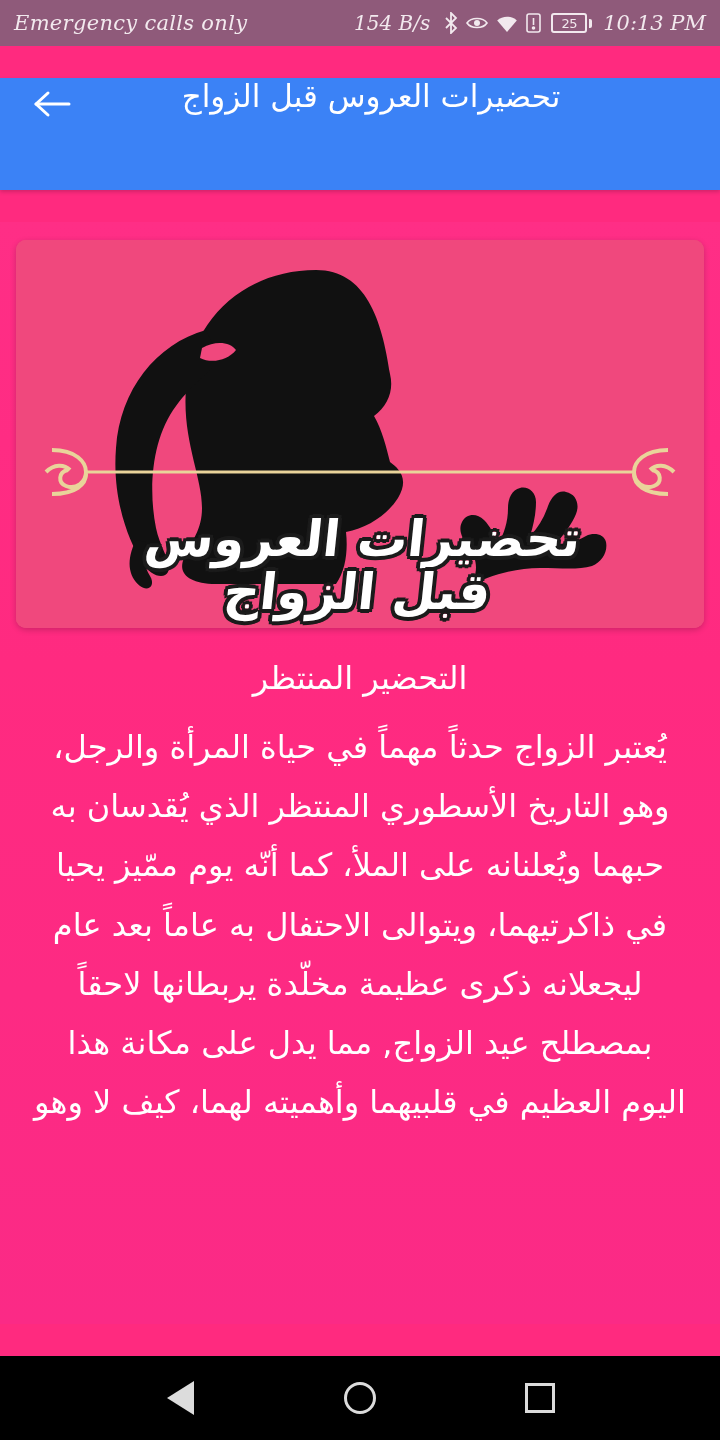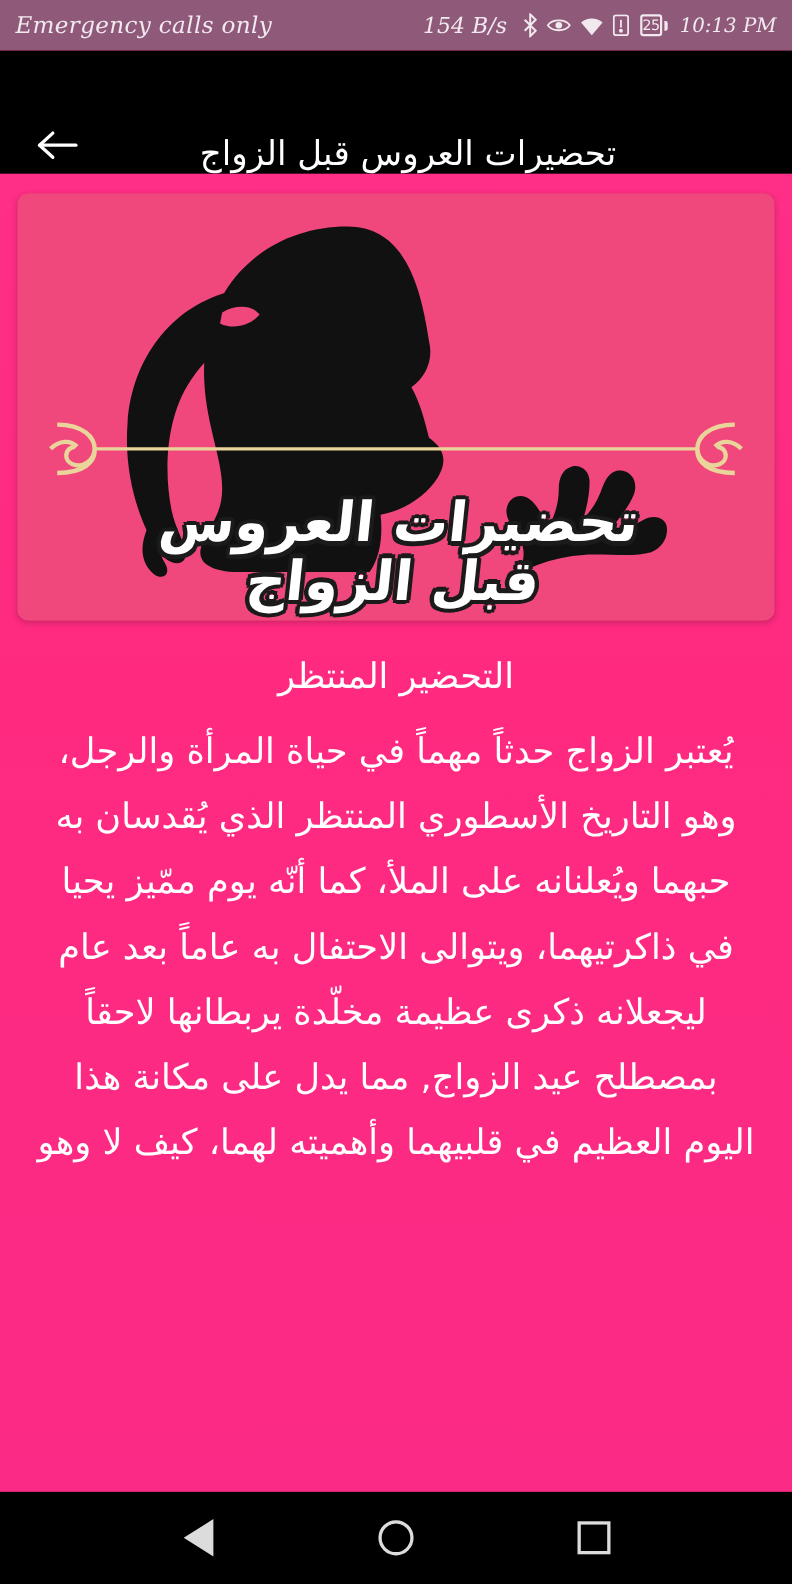--- a/index.html
+++ b/index.html
@@ -7,20 +7,21 @@
     width:720px; height:1440px;
     font-family:"Liberation Sans", sans-serif;
     background:#000;
     overflow:hidden;
   }
   .phone {
     position:relative;
     width:720px; height:1440px;
     display:flex; flex-direction:column;
     background:#ff2a7f;
+    gap:32px;
   }
 
   
   .statusbar {
     height:46px; flex:0 0 46px;
     background:#8f5a7a;
     display:flex; align-items:center;
     padding:0 14px;
     color:#f2e9ee;
     font-size:20px;
@@ -44,45 +45,45 @@
     display:inline-flex; align-items:center; justify-content:center;
     margin:0 4px;
     font-size:17px;
     line-height:1;
   }
   .battery {
     display:inline-flex; align-items:center;
     margin:0 5px 0 6px;
   }
   .battery .shell {
-    width:20px; height:20px;
+    width:36px; height:20px;
     border:2px solid #f2e9ee;
     border-radius:3px;
     display:flex; align-items:center; justify-content:center;
     font-size:13px;
     font-family:"DejaVu Sans", sans-serif;
     letter-spacing:-.5px;
   }
   .battery .cap {
     width:3px; height:9px; background:#f2e9ee;
     margin-left:2px; border-radius:0 2px 2px 0;
   }
   .clock {
     font-family:"DejaVu Serif", serif;
     font-style:italic;
-    font-size:18px;
+    font-size:21px;
     margin-left:6px;
     white-space:nowrap;
   }
 
   
   .appbar {
     height:112px; flex:0 0 112px;
-    background:#000000;
-    display:flex; align-items:flex-end;
+    background:#3b82f6;
+    display:flex; align-items:flex-start;
     padding:0 26px;
     box-shadow:0 2px 4px rgba(0,0,0,.18);
   }
   .back-btn {
     width:52px; height:52px;
     display:flex; align-items:center; justify-content:center;
     color:#fff;
     flex:0 0 52px;
     cursor:pointer;
   }

